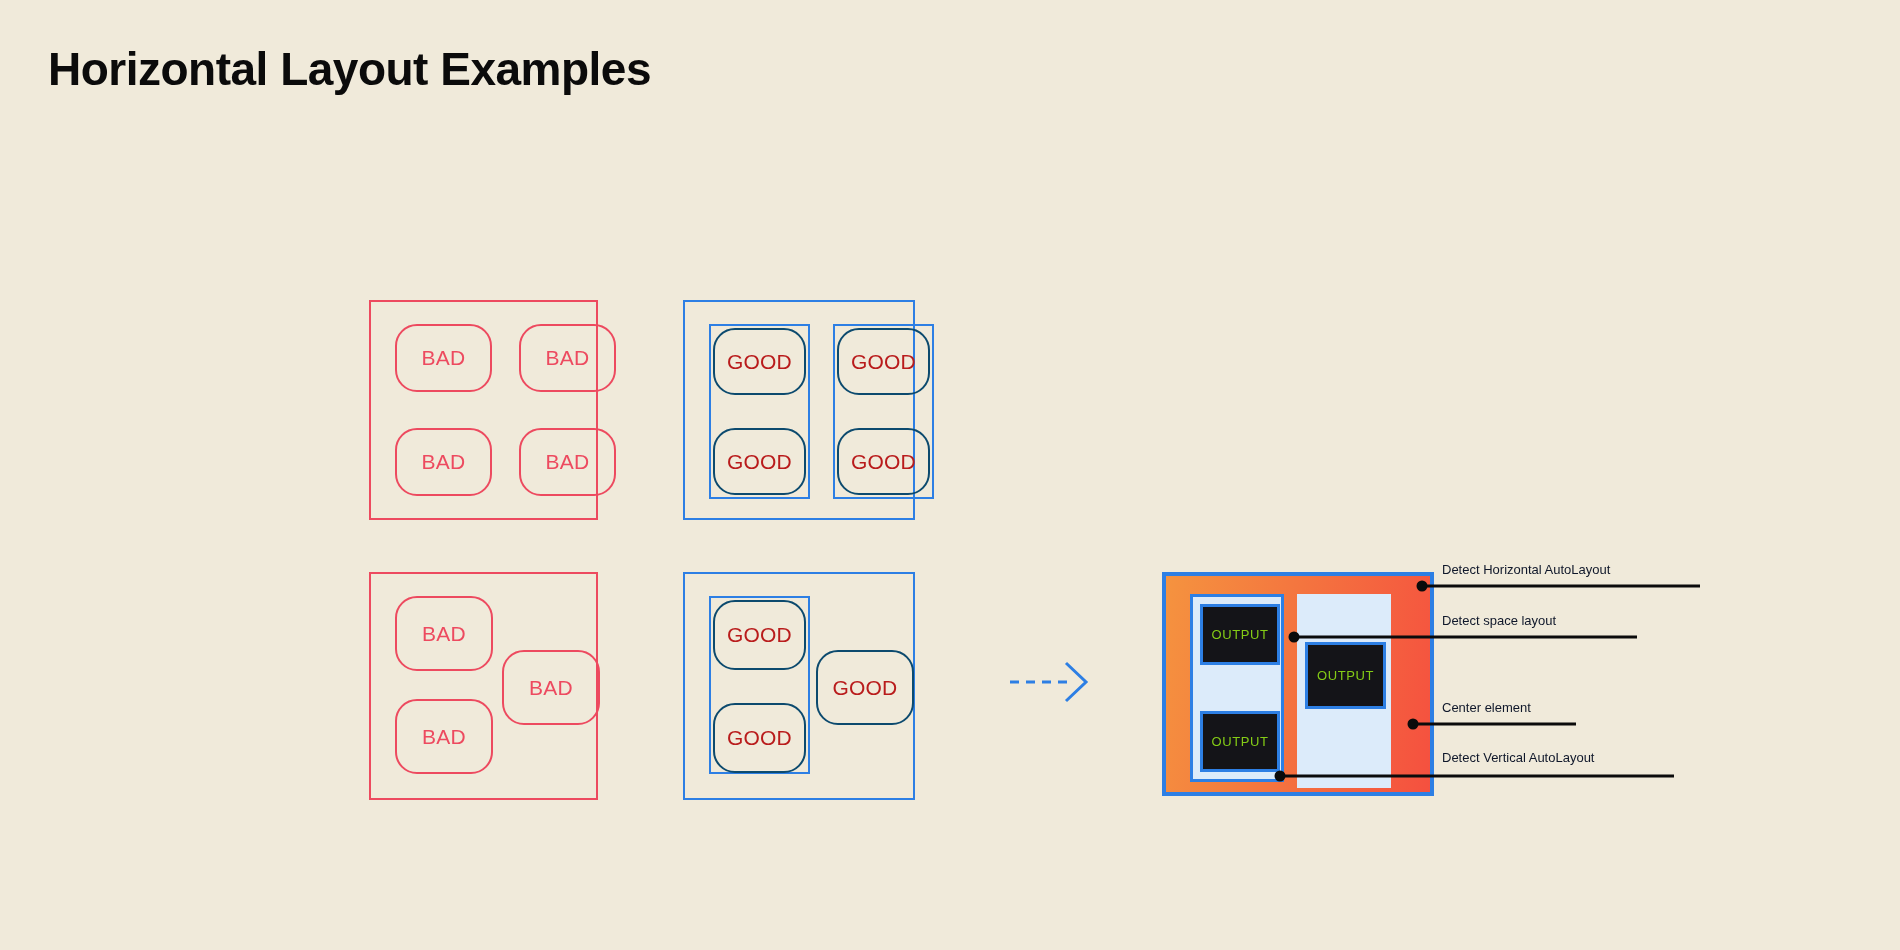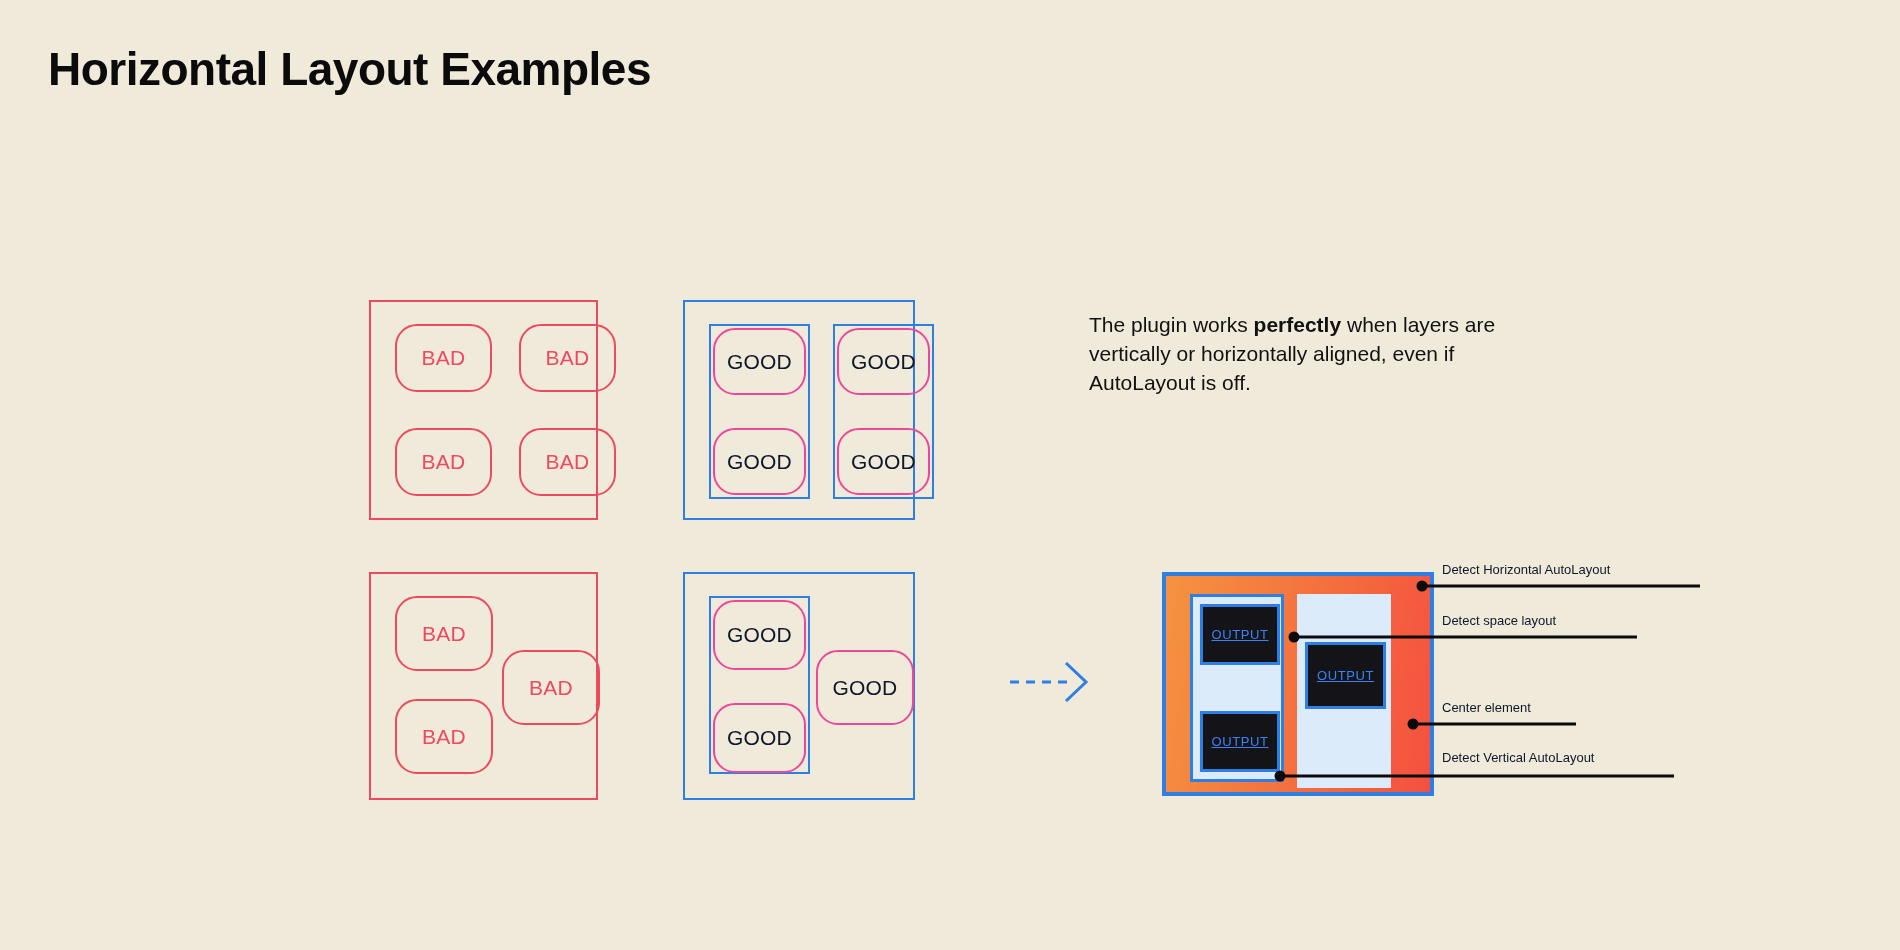--- a/index.html
+++ b/index.html
@@ -39,21 +39,21 @@
   .cell {
     position: absolute;
     display: flex;
     align-items: center;
     justify-content: center;
     font-size: 21px;
     letter-spacing: 0.2px;
     border-radius: 22px;
   }
   .cell.bad  { border: 2px solid #ED4A5F; color: #ED4A5F; }
-  .cell.good { border: 2px solid #ec4899; color: #0f172a; }
+  .cell.good { border: 2px solid #0c4a6e; color: #b91c1c; }
 
   .group-frame {
     position: absolute;
     border: 2px solid #2D7FE4;
   }
 
   
   #panel-bad-grid { left: 369px; top: 300px; width: 229px; height: 220px; }
   #panel-bad-grid .cell:nth-of-type(1) { left: 24px;  top: 22px;  width: 97px; height: 68px; }
   #panel-bad-grid .cell:nth-of-type(2) { left: 148px; top: 22px;  width: 97px; height: 68px; }
@@ -152,24 +152,23 @@
     width: 81px;
     height: 67px;
   }
 
   .out-box {
     background: #141418;
     border: 3px solid #2D7FE4;
     display: flex;
     align-items: center;
     justify-content: center;
-    color: #3b82f6;
+    color: #84cc16;
     font-size: 13px;
     letter-spacing: 0.6px;
-    text-decoration: underline;
   }
 
   
   #annotations {
     position: absolute;
     left: 0;
     top: 0;
     width: 1900px;
     height: 950px;
     pointer-events: none;
@@ -220,21 +219,20 @@
 </div>
 
 <div id="transform-arrow">
   <svg width="80" height="44" viewBox="0 0 80 44">
     <line x1="0" y1="22" x2="58" y2="22" stroke="#2D7FE4" stroke-width="3" stroke-dasharray="9 7"></line>
     <polyline points="56,3 76,22 56,41" fill="none" stroke="#2D7FE4" stroke-width="3"></polyline>
   </svg>
 </div>
 
 <div id="copy-block">
-  <p><span>The plugin works </span><b>perfectly</b><span> when layers are vertically or horizontally aligned, even if AutoLayout is off.</span></p>
 </div>
 
 <div id="result-diagram">
   <div id="left-group">
     <div class="out-box top">OUTPUT</div>
     <div class="out-box bottom">OUTPUT</div>
   </div>
   <div id="right-column">
     <div class="out-box">OUTPUT</div>
   </div>

